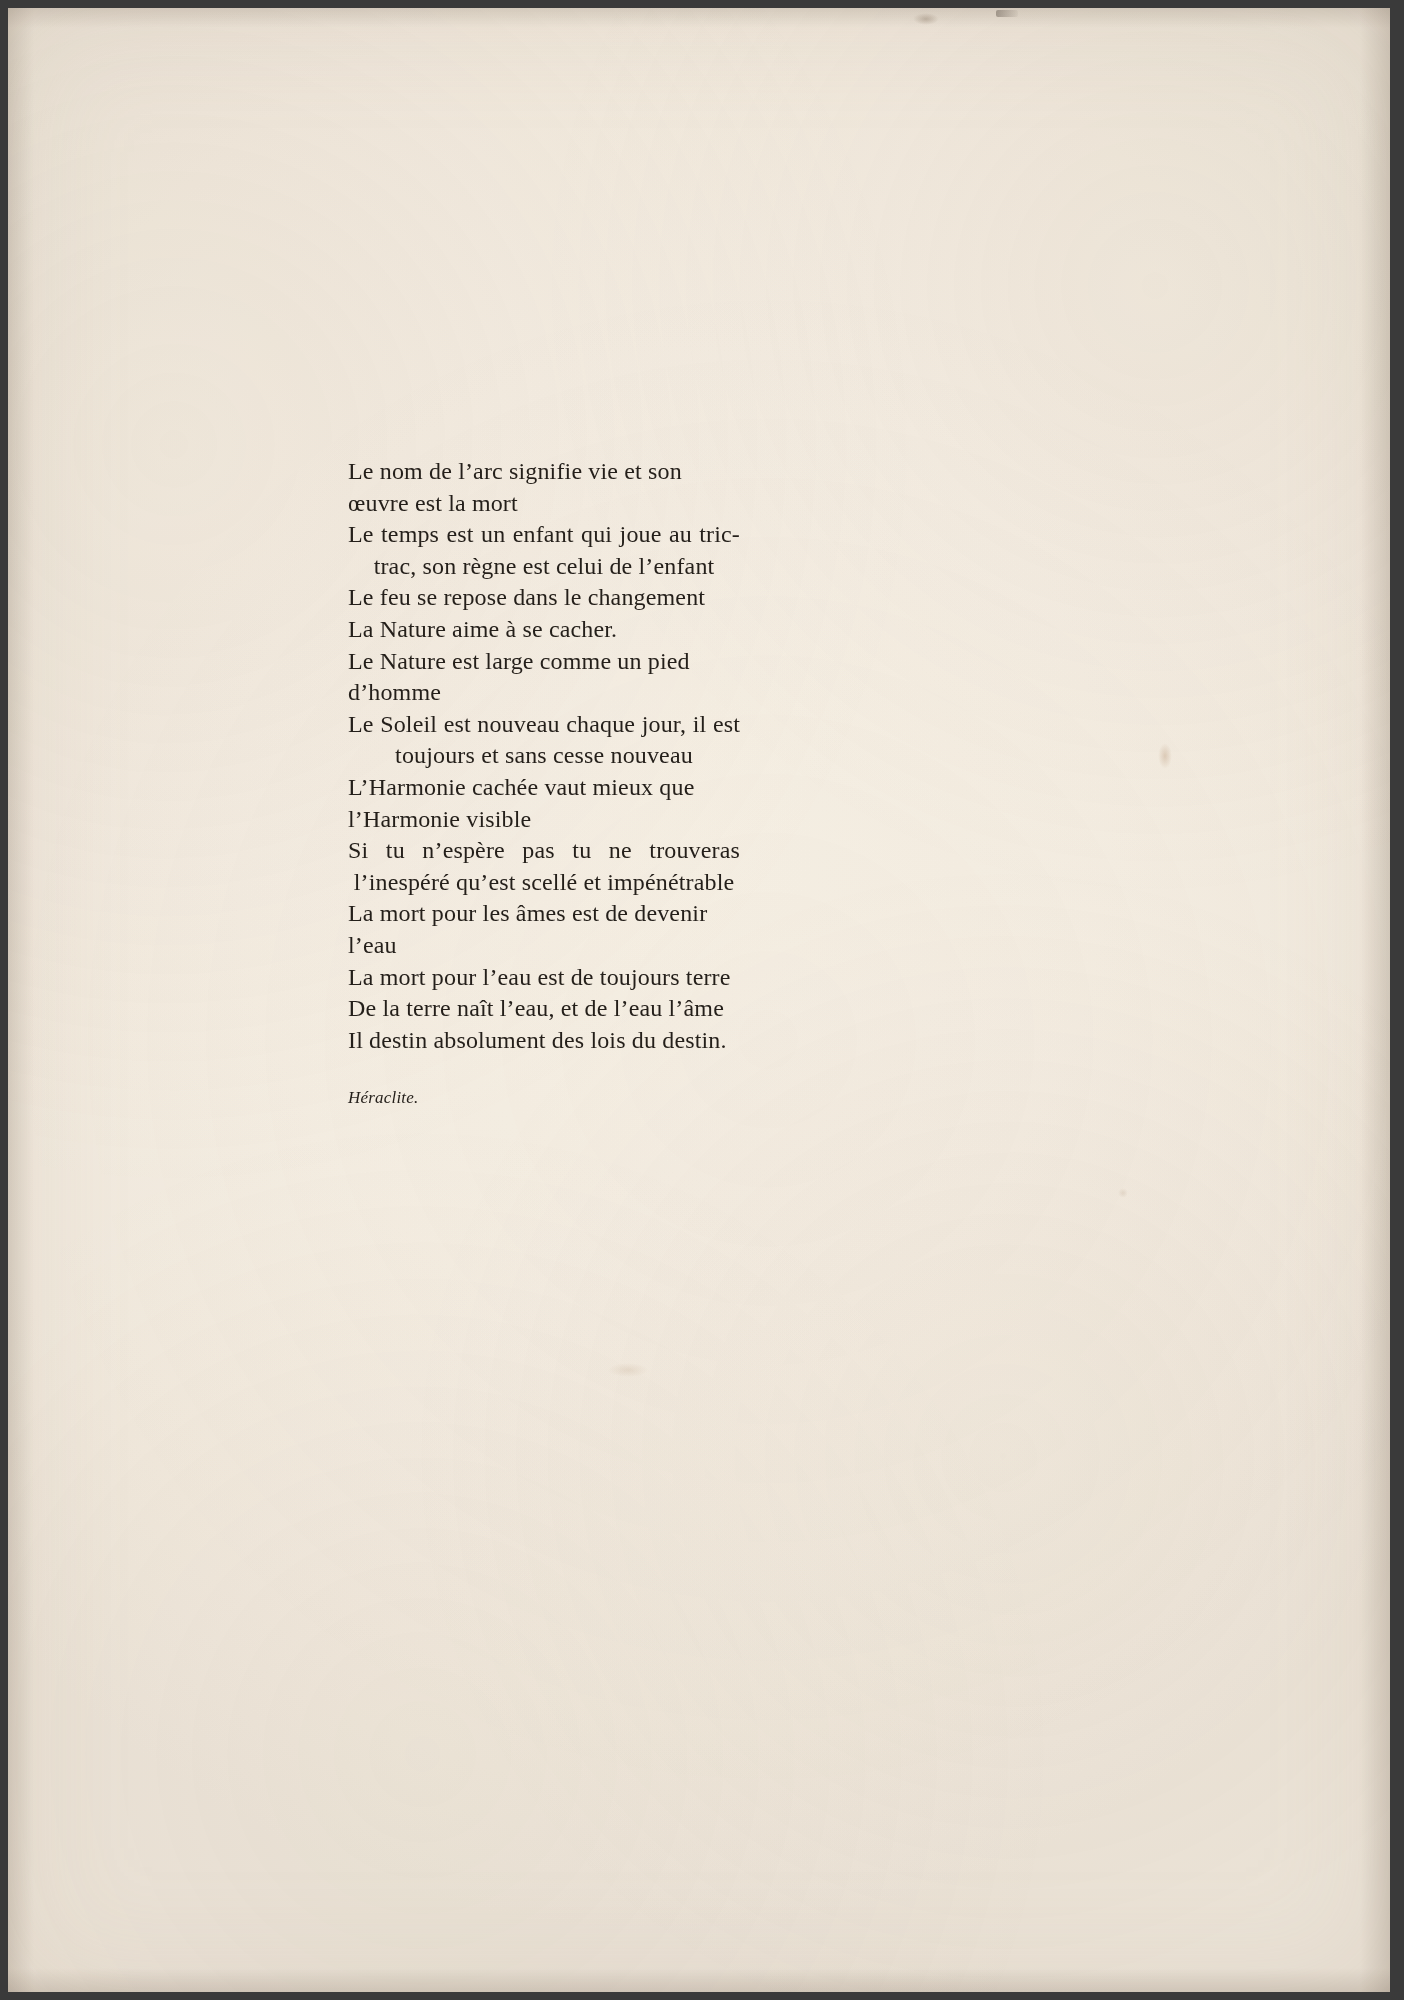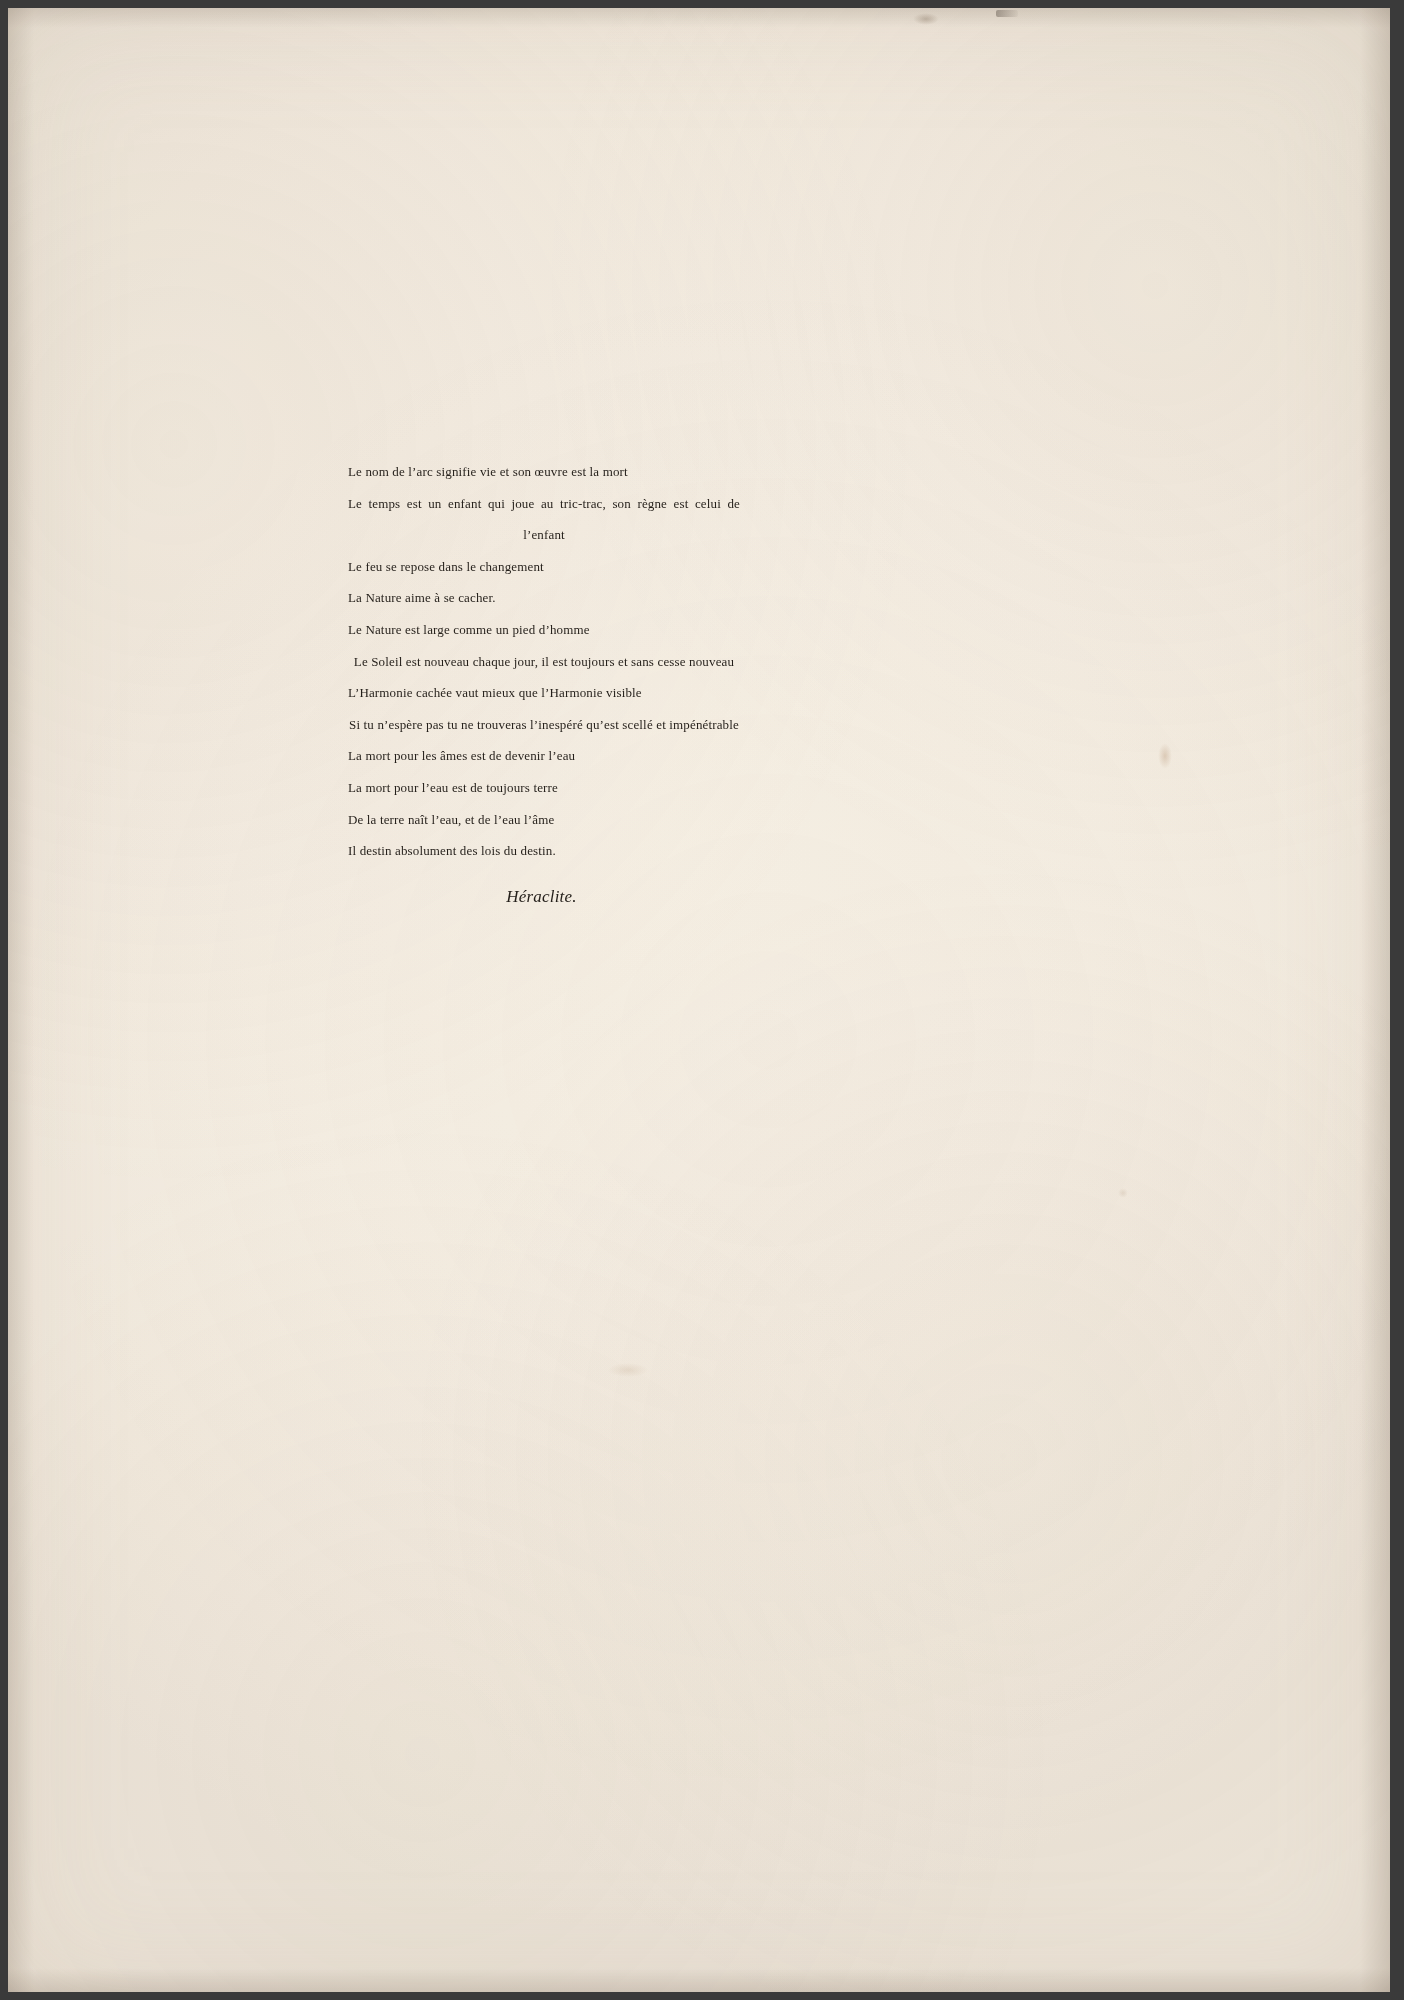--- a/index.html
+++ b/index.html
@@ -79,35 +79,35 @@
 
   
   .textblock {
     position: absolute;
     left: 340px;
     top: 448px;
     width: 392px;
     color: #25211c;
   }
   .line {
-    font-size: 13px;
+    font-size: 24px;
     line-height: 31.6px;
     letter-spacing: 0.15px;
     white-space: normal;
     text-align: left;
     color: #241f1a;
   }
   
   .line.wrap {
     text-align: justify;
     text-align-last: center;
   }
   .attribution {
-    margin-top: 20px;
-    text-align: center;
+    margin-top: 32px;
+    text-align: left;
     padding-right: 5px;
     font-style: italic;
     font-size: 17px;
     letter-spacing: 0.2px;
     color: #241f1a;
   }
 </style>
 </head>
 <body>
 

